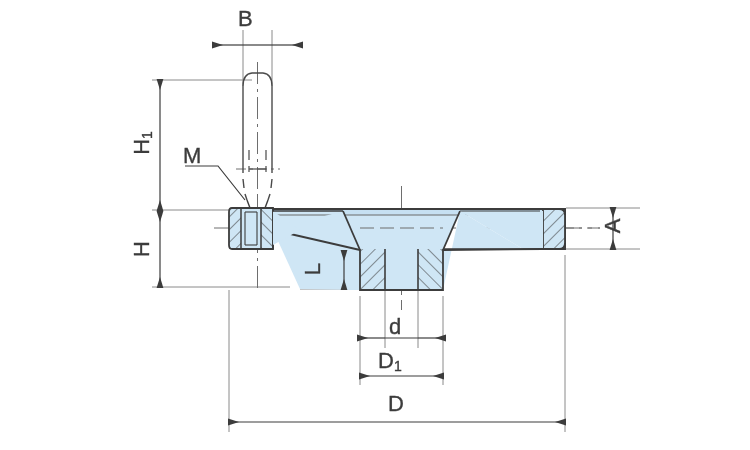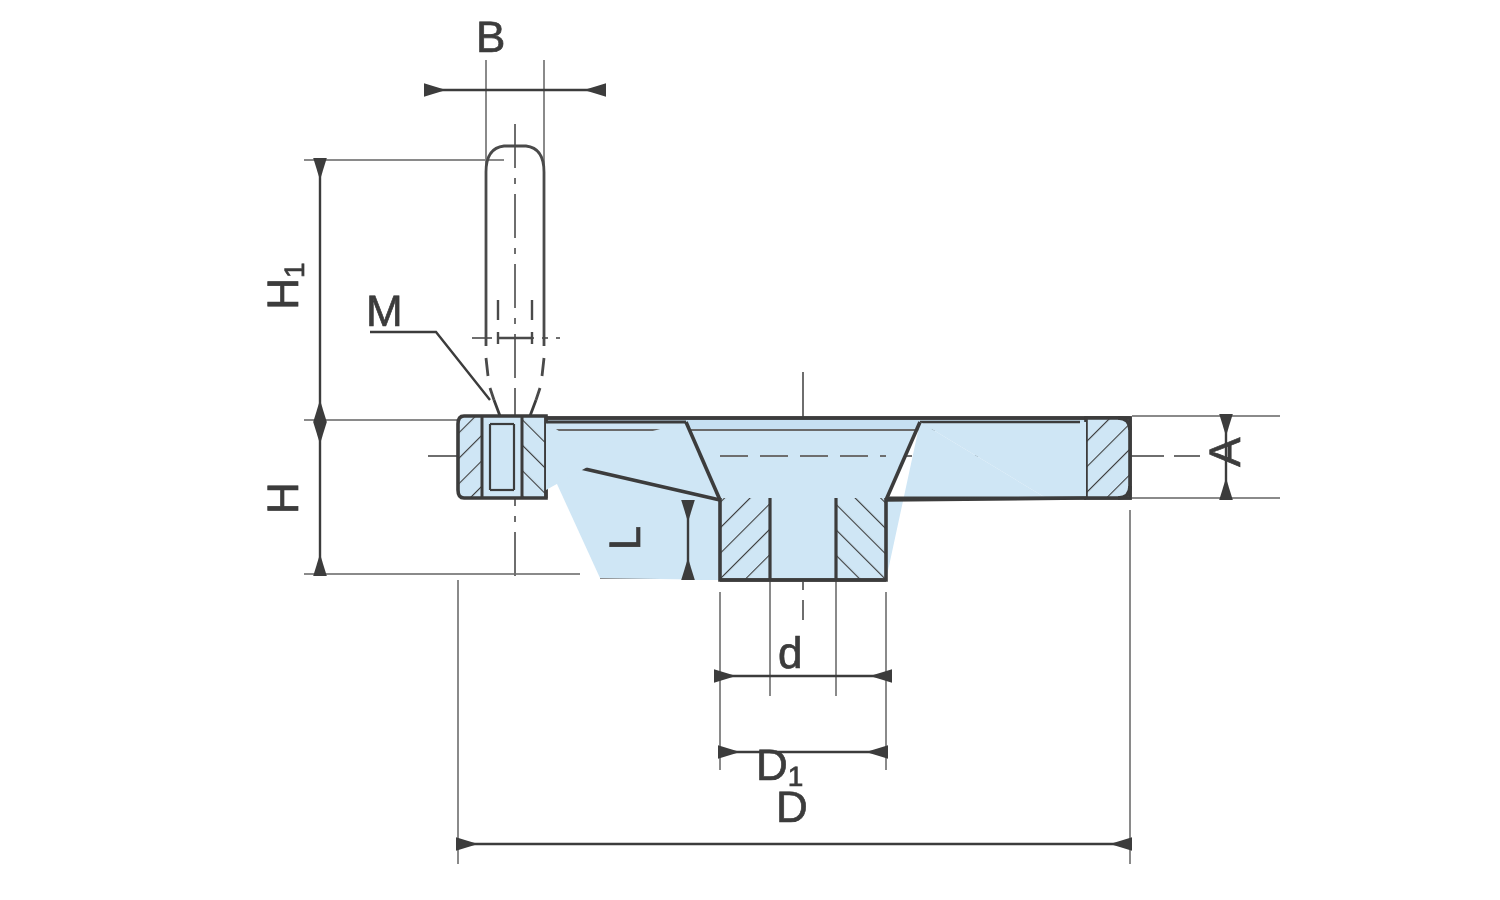--- a/index.html
+++ b/index.html
@@ -270,19 +270,19 @@
   <div class="dim-label rot" style="left:124px; top:238px; width:36px; text-align:center;">H</div>
 
   <div class="dim-label" style="left:183px; top:145px;">M</div>
 
   <div class="dim-label rot" style="left:296px; top:258px; width:34px; text-align:center;">L</div>
 
   <div class="dim-label rot" style="left:596px; top:215px; width:34px; text-align:center;">A</div>
 
   <div class="dim-label" style="left:389px; top:316px;">d</div>
 
-  <div class="dim-label" style="left:378px; top:372px;">
+  <div class="dim-label" style="left:378px; top:350px;">
     <span>D</span><span class="sub">1</span>
   </div>
 
   <div class="dim-label" style="left:388px; top:393px;">D</div>
 
 </div>
 
 </body></html>

